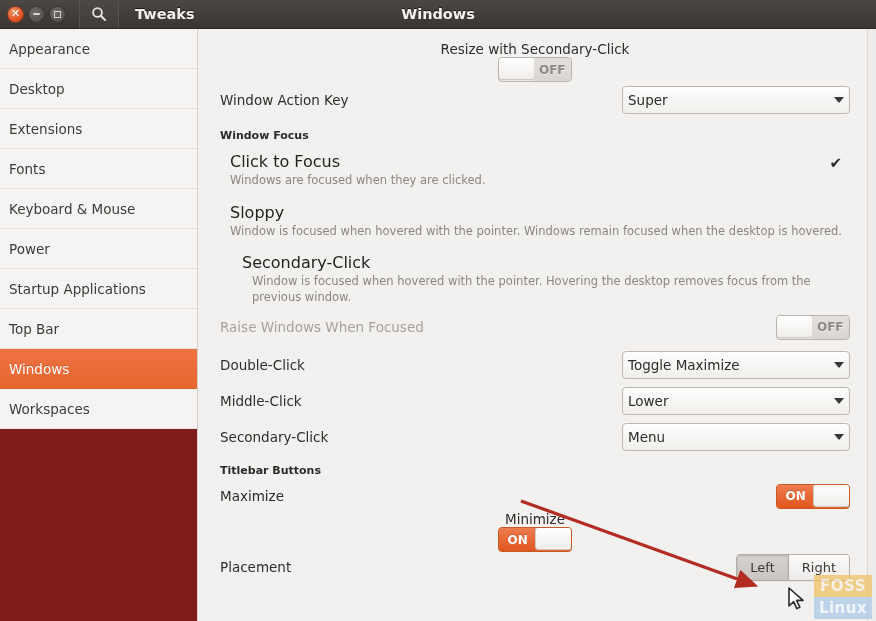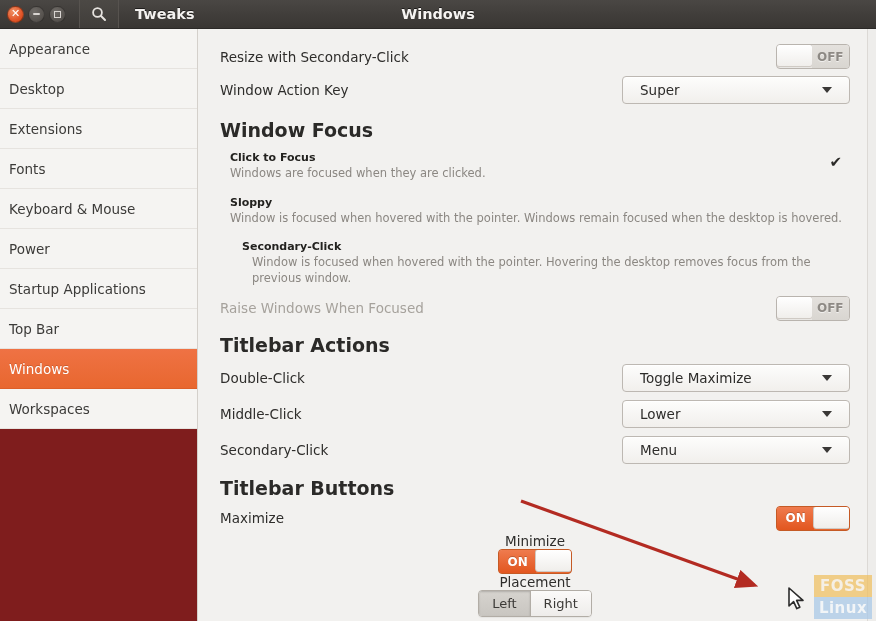--- a/index.html
+++ b/index.html
@@ -108,21 +108,21 @@
   }
   .row {
     display: flex; align-items: center;
     min-height: 33px;
   }
   .row-label { font-size: 13.5px; color: #2e2d2b; }
   .row-label.dim { color: #a6a29c; }
   .spacer { flex: 1 1 auto; }
 
   .section-head {
-    font-size: 19px; font-weight: bold; color: #2b2a28;
+    font-size: 11px; font-weight: bold; color: #2b2a28;
     margin-top: 11px; margin-bottom: 4px;
   }
 
   
   .toggle {
     width: 74px; height: 25px;
     border-radius: 4px;
     border: 1px solid #b9b4ae;
     display: flex; overflow: hidden;
     background: #e9e7e4;
@@ -152,35 +152,35 @@
   .toggle.on .knob { order: 2; }
 
   
   .dropdown {
     width: 228px; height: 28px;
     border: 1px solid #bdb8b2;
     border-radius: 4px;
     background: linear-gradient(to bottom,#fdfdfc 0%,#f1efec 100%);
     box-shadow: 0 1px 0 rgba(255,255,255,.8) inset;
     display: flex; align-items: center;
-    padding: 0 17px;
+    padding: 0 5px;
     font-size: 13.5px; color: #2d2c2a;
   }
   .dropdown .dd-text { flex: 1 1 auto; }
   .dd-arrow {
     width: 0; height: 0;
     border-left: 5px solid transparent;
     border-right: 5px solid transparent;
     border-top: 6px solid #3a3836;
   }
 
   
   .focus-opt { padding: 6px 0 2px 10px; position: relative; }
   .focus-opt.indent { padding-left: 22px; }
-  .focus-title { font-size: 11px; color: #23221f; font-weight: bold; }
+  .focus-title { font-size: 16px; color: #23221f; font-weight: normal; }
   .focus-desc { font-size: 11.5px; color: #8b8782; margin-top: 2px; line-height: 1.35; }
   .focus-check {
     position: absolute; right: 8px; top: 8px;
     font-size: 15px; color: #2b2a28;
   }
 
   
   .segmented {
     display: flex;
     border: 1px solid #b2ada6;
@@ -294,21 +294,21 @@
       </div>
       <div class="side-item">
         <span>Workspaces</span>
       </div>
     </div>
 
     <div class="content">
 
       <div class="clip-row"></div>
 
-      <div class="row" style="min-height:31px;">
+      <div class="row" style="min-height:31px;flex-direction:column;">
         <div class="row-label">Resize with Secondary-Click</div>
         <div class="spacer"></div>
         <div class="toggle">
           <div class="knob"></div>
           <div class="lbl">OFF</div>
         </div>
       </div>
 
       <div class="row" style="min-height:35px;">
         <div class="row-label">Window Action Key</div>
@@ -339,21 +339,20 @@
 
       <div class="row" style="min-height:40px;">
         <div class="row-label dim">Raise Windows When Focused</div>
         <div class="spacer"></div>
         <div class="toggle">
           <div class="knob"></div>
           <div class="lbl">OFF</div>
         </div>
       </div>
 
-      <div class="section-head" style="margin-top:6px;">Titlebar Actions</div>
 
       <div class="row" style="min-height:36px;">
         <div class="row-label">Double-Click</div>
         <div class="spacer"></div>
         <div class="dropdown">
           <span class="dd-text">Toggle Maximize</span>
           <span class="dd-arrow"></span>
         </div>
       </div>
 
@@ -388,21 +387,21 @@
 
       <div class="row" style="min-height:30px;flex-direction:column;">
         <div class="row-label">Minimize</div>
         <div class="spacer"></div>
         <div class="toggle on">
           <div class="knob"></div>
           <div class="lbl">ON</div>
         </div>
       </div>
 
-      <div class="row" style="min-height:30px;flex-direction:column;">
+      <div class="row" style="min-height:30px;">
         <div class="row-label">Placement</div>
         <div class="spacer"></div>
         <div class="segmented">
           <div class="seg selected">
             <span>Left</span>
           </div>
           <div class="seg">
             <span>Right</span>
           </div>
         </div>

